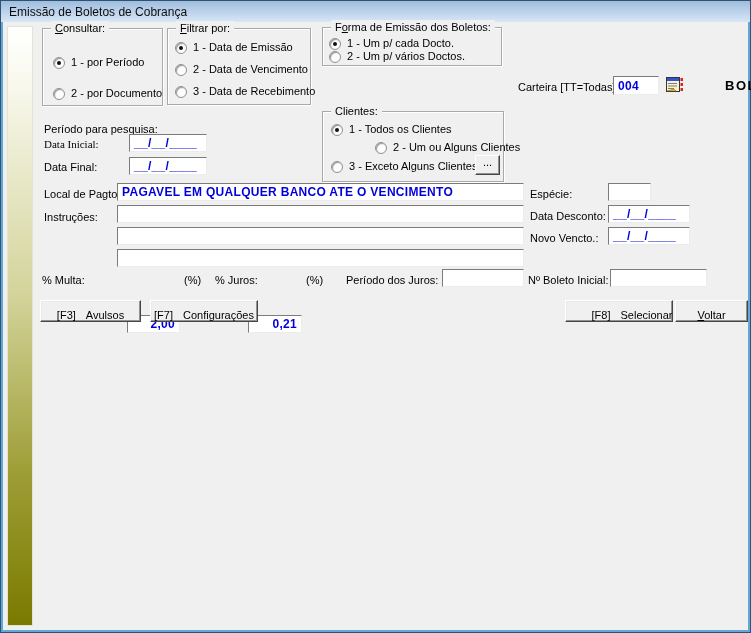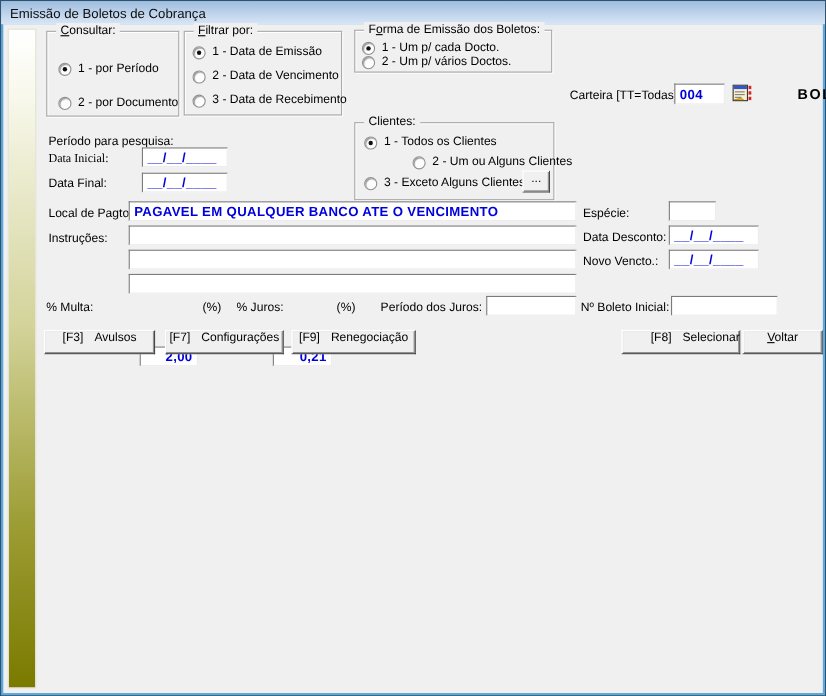--- a/index.html
+++ b/index.html
@@ -22,21 +22,21 @@
   .radio{width:12px;height:12px;border-radius:50%;background:#fdfdfd;border:1px solid #909090;
     box-shadow:inset 1px 1px 1px rgba(70,70,70,.55), inset -1px -1px 1px rgba(255,255,255,.95);
     position:relative;flex:0 0 auto;box-sizing:border-box;}
   .radio[data-checked="true"]::after{content:"";position:absolute;left:3px;top:3px;width:4px;height:4px;border-radius:50%;background:#111;}
   .tbox{background:#fff;border:1px solid;border-color:#7b7b7b #ececec #ececec #7b7b7b;
     box-sizing:border-box;display:flex;align-items:center;padding:0 4px;overflow:hidden;}
   .tbox.right{justify-content:flex-end;margin-top:46px;}
   .bluev{color:#0000dd;font-weight:bold;font-size:12px;white-space:nowrap;letter-spacing:.3px;}
   .btn{background:#f0f0f0;border:1px solid;border-color:#ffffff #474747 #474747 #ffffff;
     box-shadow:inset -1px -1px 0 #929292, inset 1px 1px 0 #e9e9e9;
-    display:flex;align-items:flex-start;justify-content:center;gap:10px;font-size:11px;box-sizing:border-box;cursor:default;}
+    display:flex;align-items:flex-end;justify-content:center;gap:10px;font-size:11px;box-sizing:border-box;cursor:default;}
   .btn-sm{background:#f0f0f0;border:1px solid;border-color:#ffffff #474747 #474747 #ffffff;
     box-shadow:inset -1px -1px 0 #929292;display:flex;align-items:flex-start;justify-content:center;box-sizing:border-box;}
   .boleto{font-weight:bold;font-size:13px;letter-spacing:1.5px;white-space:nowrap;}
 </style>
 </head>
 <body>
 
 <div class="window">
   <div class="titlebar">
     <span class="title">Emissão de Boletos de Cobrança</span>
@@ -183,24 +183,20 @@
     </div>
 
     <div class="abs btn" style="left:37px;top:278px;width:101px;height:22px;">
       <span>[F3]</span>
       <span>Avulsos</span>
     </div>
     <div class="abs btn" style="left:147px;top:278px;width:108px;height:22px;">
       <span>[F7]</span>
       <span>Configurações</span>
     </div>
-    <div class="abs btn" style="left:262px;top:278px;width:113px;height:22px;">
-      <span>[F9]</span>
-      <span>Renegociação</span>
-    </div>
     <div class="abs btn" style="left:562px;top:278px;width:108px;height:22px;padding-left:26px;">
       <span>[F8]</span>
       <span>Selecionar</span>
     </div>
     <div class="abs btn" style="left:672px;top:278px;width:73px;height:22px;">
       <span><u>V</u>oltar</span>
     </div>
   </div>
 </div>
 

